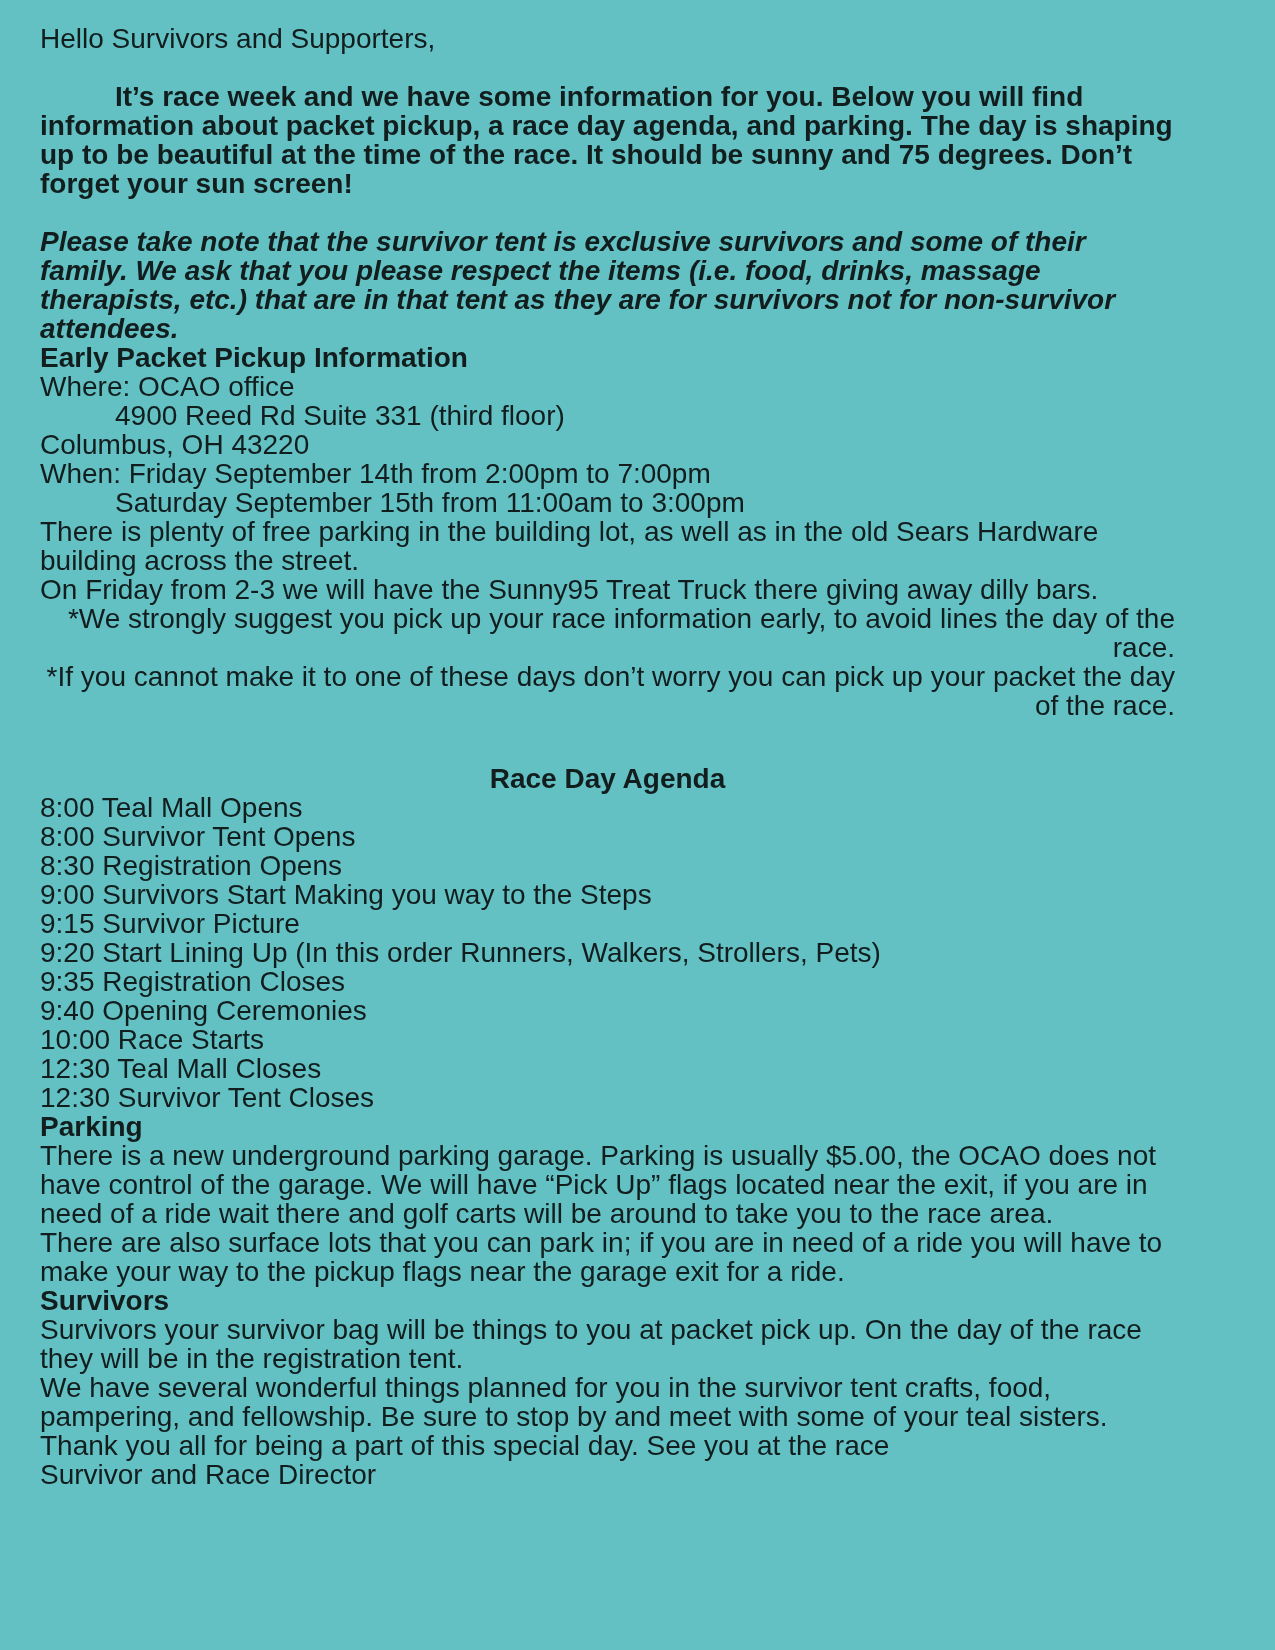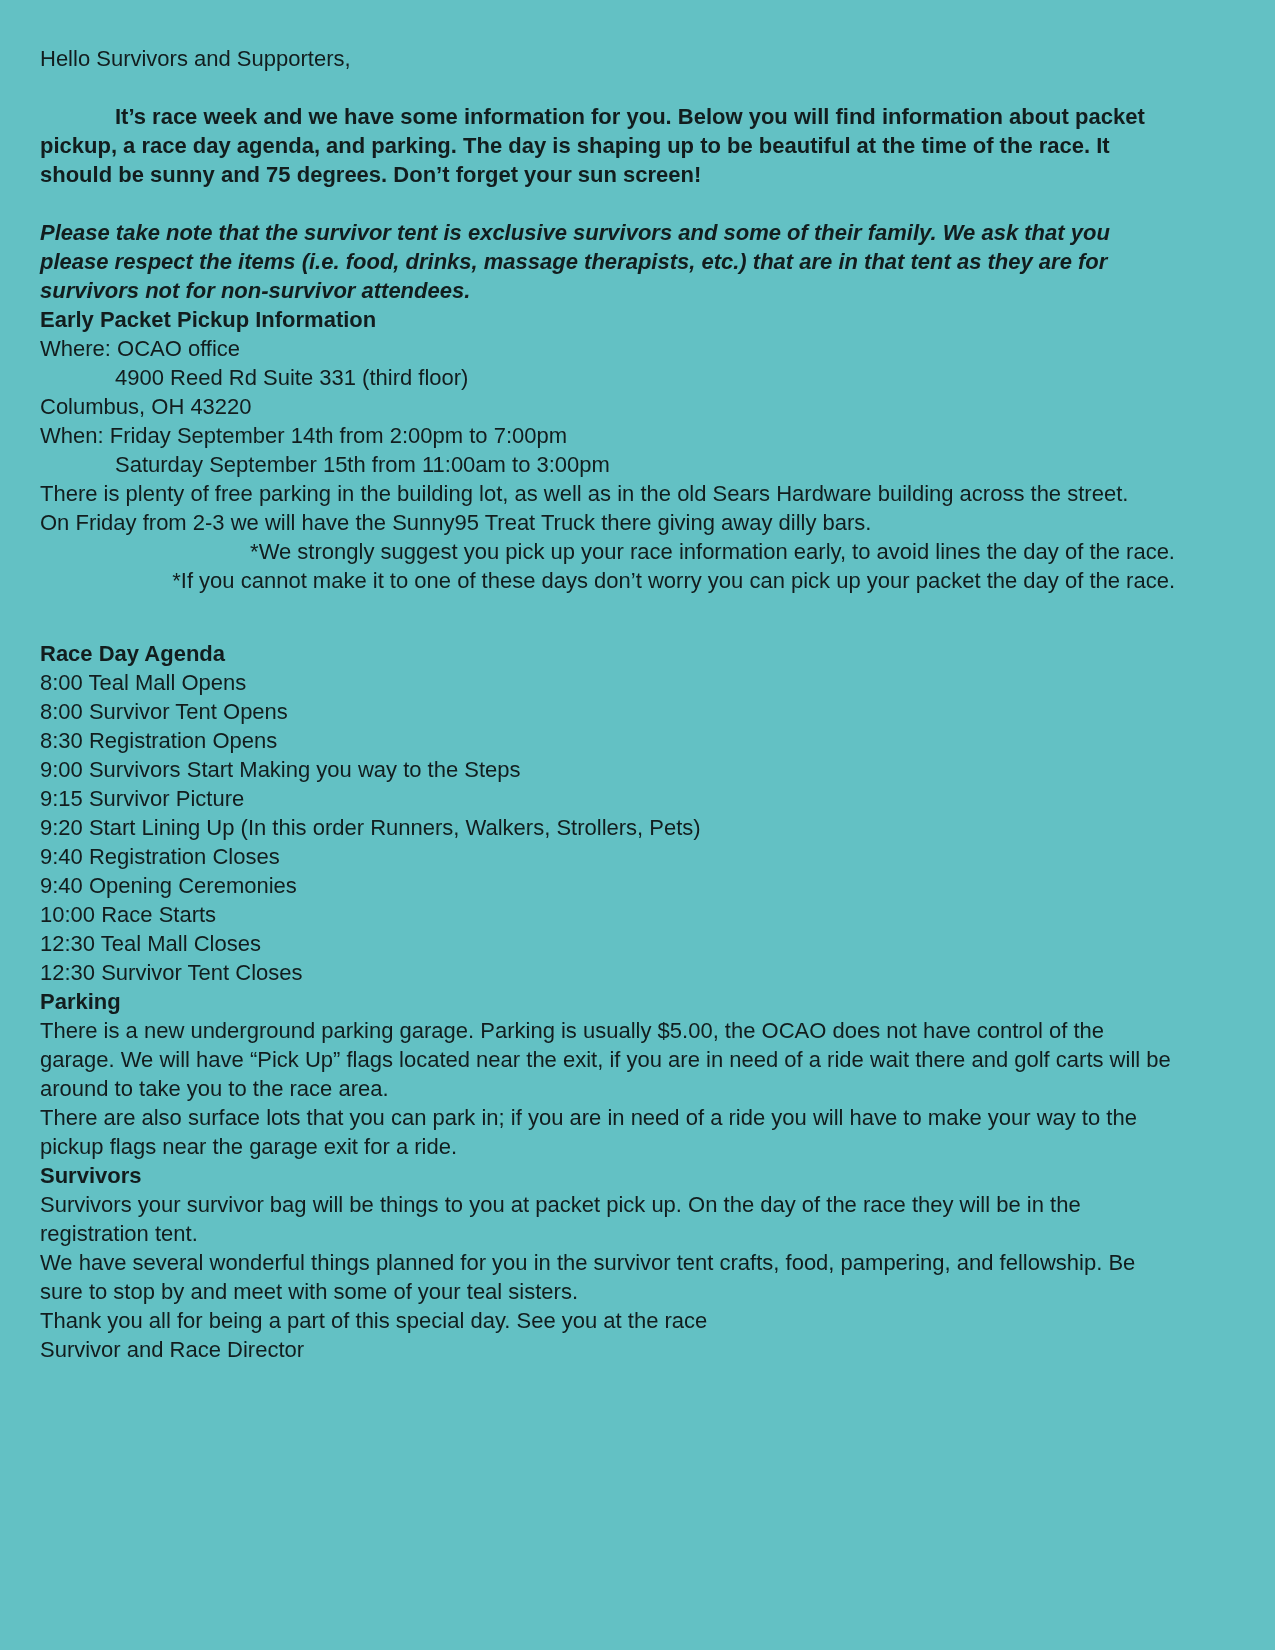--- a/index.html
+++ b/index.html
@@ -8,28 +8,28 @@
     height: 1650px;
     box-sizing: border-box;
     background: #63c1c4;
     font-family: "Liberation Sans", "DejaVu Sans", sans-serif;
     color: #121d1e;
   }
   .letter {
     box-sizing: border-box;
     width: 1275px;
     height: 1650px;
-    padding: 44px 100px 40px 40px;
-    font-size: 22px;
+    padding: 24px 100px 40px 40px;
+    font-size: 28px;
     line-height: 29px;
   }
   .para { margin: 0; }
   .blank-before { margin-top: 29px; font-weight: bold; }
   .section-gap { }
-  .big-gap { margin-top: 44px; }
+  .big-gap { margin-top: 44px; text-align: center; }
   .sig-gap { }
   .bold { font-weight: bold; }
   .bold-italic { font-weight: bold; font-style: italic; }
   .first-indent { text-indent: 75px; }
   .indent1 { padding-left: 75px; }
   .centered { text-align: right; }
 </style>
 </head>
 <body style="background: rgb(99, 193, 196); color: rgb(18, 29, 30);">
 
@@ -55,21 +55,21 @@
   </div>
 
   <div>
     <p class="para big-gap bold">Race Day Agenda</p>
     <p class="para">8:00 Teal Mall Opens</p>
     <p class="para">8:00 Survivor Tent Opens</p>
     <p class="para">8:30 Registration Opens</p>
     <p class="para">9:00 Survivors Start Making you way to the Steps</p>
     <p class="para">9:15 Survivor Picture</p>
     <p class="para">9:20 Start Lining Up (In this order Runners, Walkers, Strollers, Pets)</p>
-    <p class="para">9:40 Registration Closes</p>
+    <p class="para">9:35 Registration Closes</p>
     <p class="para">9:40 Opening Ceremonies</p>
     <p class="para">10:00 Race Starts</p>
     <p class="para">12:30 Teal Mall Closes</p>
     <p class="para">12:30 Survivor Tent Closes</p>
   </div>
 
   <div>
     <p class="para section-gap bold">Parking</p>
     <p class="para">There is a new underground parking garage. Parking is usually $5.00, the OCAO does not have control of the garage. We will have “Pick Up” flags located near the exit, if you are in need of a ride wait there and golf carts will be around to take you to the race area.</p>
     <p class="para">There are also surface lots that you can park in; if you are in need of a ride you will have to make your way to the pickup flags near the garage exit for a ride.</p>

